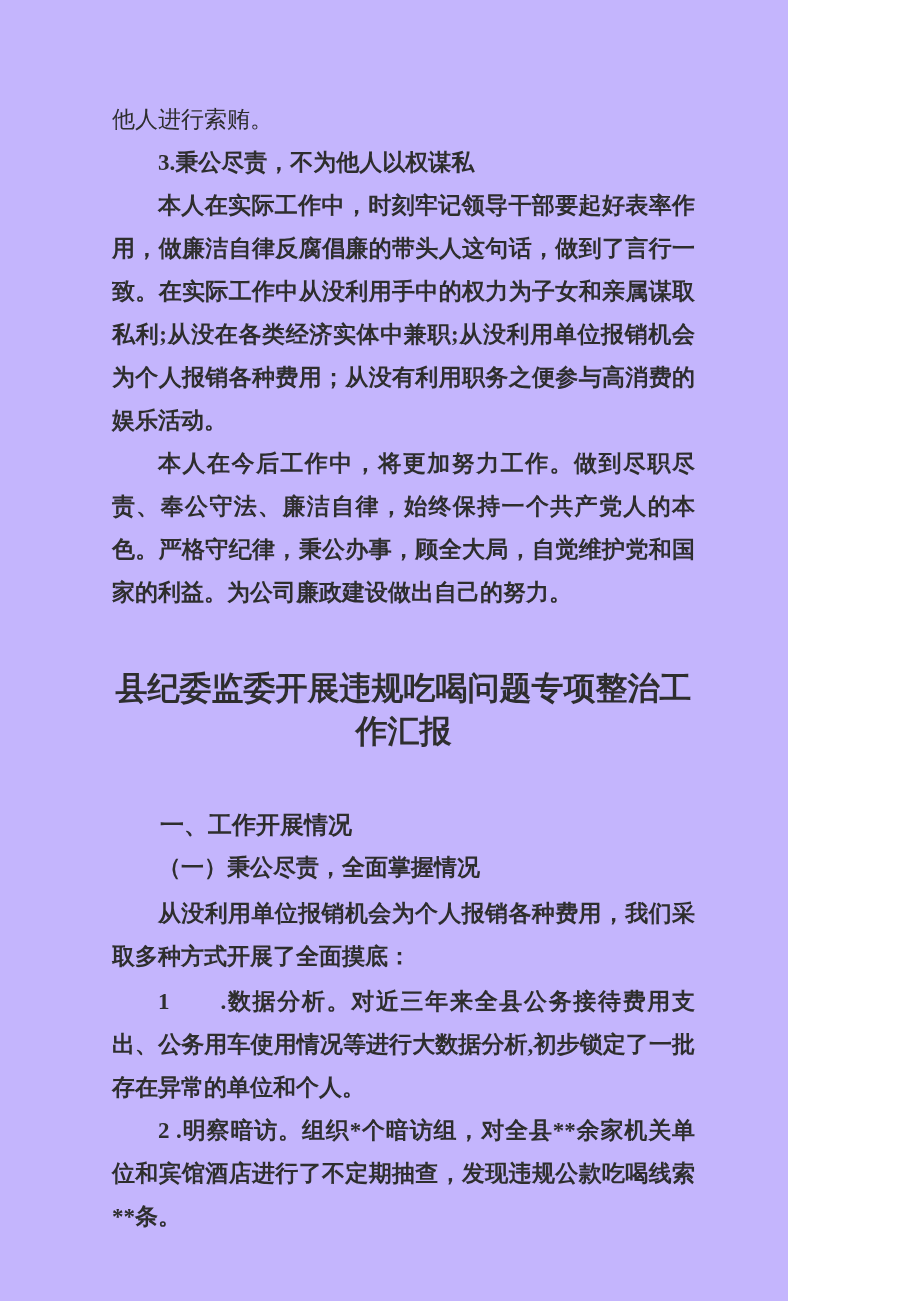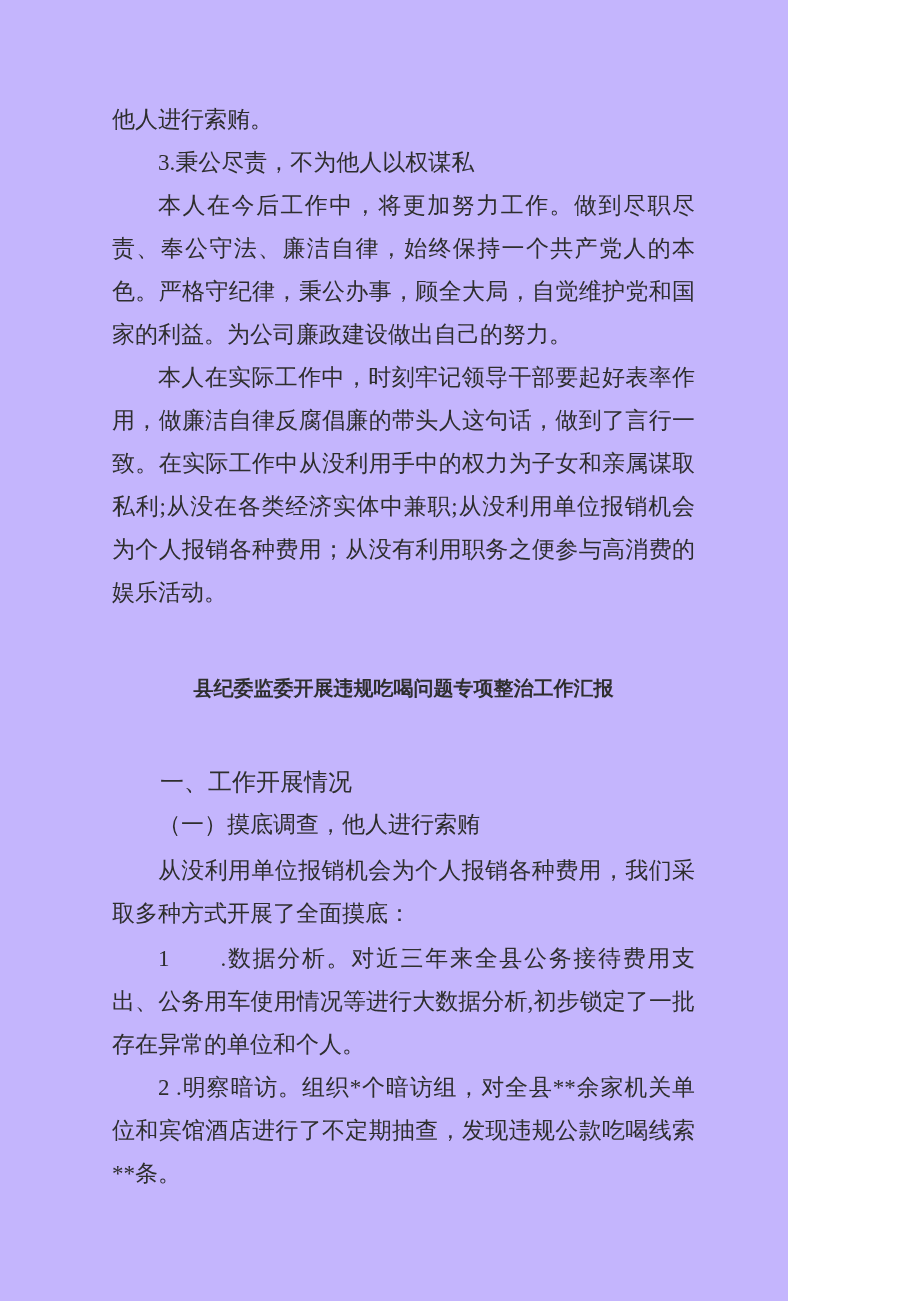--- a/index.html
+++ b/index.html
@@ -19,58 +19,59 @@
     line-height: 43px;
     color: #2e2e2e;
     overflow: hidden;
   }
   .page p {
     margin: 0;
     text-align: justify;
   }
   .indent {
     text-indent: 2em;
+    font-weight: bold;
   }
   .report-title {
     font-family: "Liberation Sans", "DejaVu Sans", sans-serif;
     font-weight: 700;
     text-align: center !important;
     text-indent: 0;
-    font-size: 20px;
+    font-size: 32px;
     margin: 53px 0 50px 0 !important;
   }
   .section-heading {
     font-family: "Liberation Sans", "DejaVu Sans", sans-serif;
-    font-weight: 400;
+    font-weight: 700;
     text-indent: 2em;
     font-size: 24px;
     text-align: right;
   }
   .mt2 { margin-top: 2px !important; }
   .mt3 { margin-top: 3px !important; }
 </style>
 </head>
 <body>
 
 <div class="page">
 
   <p class="no-indent">他人进行索贿。</p>
 
   <p class="indent">3.秉公尽责，不为他人以权谋私</p>
 
+  <p class="indent">本人在实际工作中，时刻牢记领导干部要起好表率作用，做廉洁自律反腐倡廉的带头人这句话，做到了言行一致。在实际工作中从没利用手中的权力为子女和亲属谋取私利;从没在各类经济实体中兼职;从没利用单位报销机会为个人报销各种费用；从没有利用职务之便参与高消费的娱乐活动。</p>
+
   <p class="indent">本人在今后工作中，将更加努力工作。做到尽职尽责、奉公守法、廉洁自律，始终保持一个共产党人的本色。严格守纪律，秉公办事，顾全大局，自觉维护党和国家的利益。为公司廉政建设做出自己的努力。</p>
-
-  <p class="indent">本人在实际工作中，时刻牢记领导干部要起好表率作用，做廉洁自律反腐倡廉的带头人这句话，做到了言行一致。在实际工作中从没利用手中的权力为子女和亲属谋取私利;从没在各类经济实体中兼职;从没利用单位报销机会为个人报销各种费用；从没有利用职务之便参与高消费的娱乐活动。</p>
 
   <p class="report-title">县纪委监委开展违规吃喝问题专项整治工作汇报</p>
 
 
   <p class="section-heading">一、工作开展情况</p>
 
-  <p class="indent">（一）摸底调查，他人进行索贿</p>
+  <p class="indent">（一）秉公尽责，全面掌握情况</p>
 
   <p class="indent mt3">从没利用单位报销机会为个人报销各种费用，我们采取多种方式开展了全面摸底：</p>
 
   <p class="indent mt2">1　　.数据分析。对近三年来全县公务接待费用支出、公务用车使用情况等进行大数据分析,初步锁定了一批存在异常的单位和个人。</p>
 
   <p class="indent">2 .明察暗访。组织*个暗访组，对全县**余家机关单位和宾馆酒店进行了不定期抽查，发现违规公款吃喝线索**条。</p>
 
 </div>
 
 </body></html>

